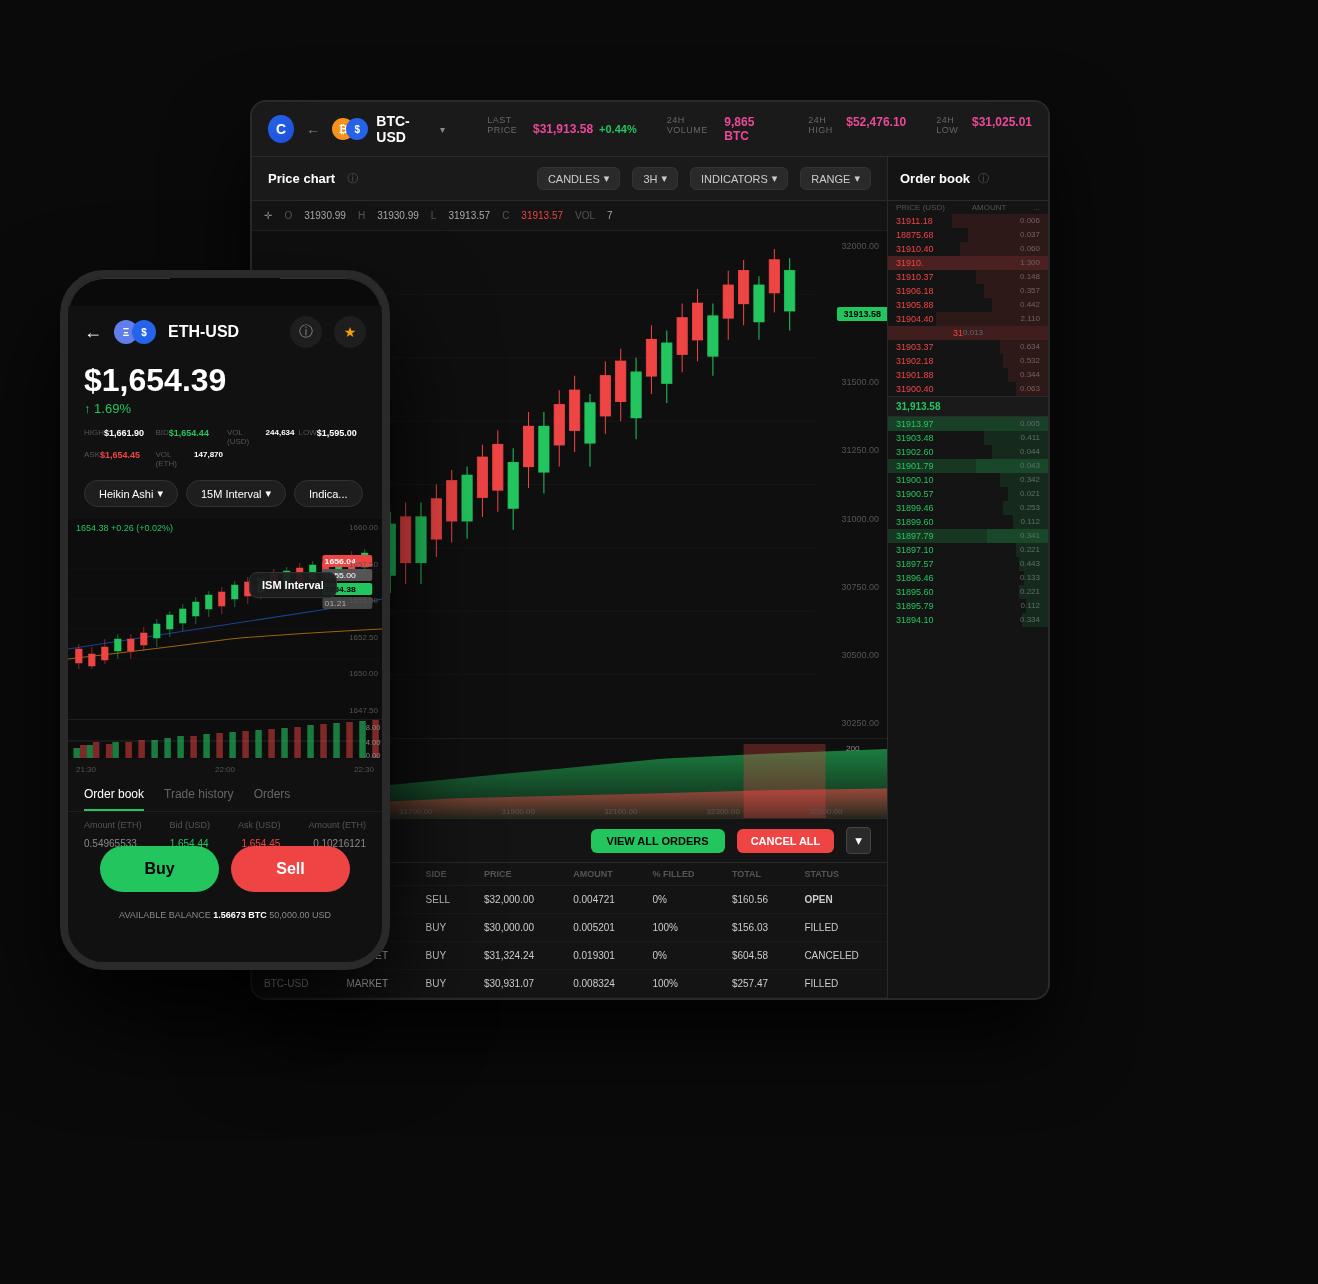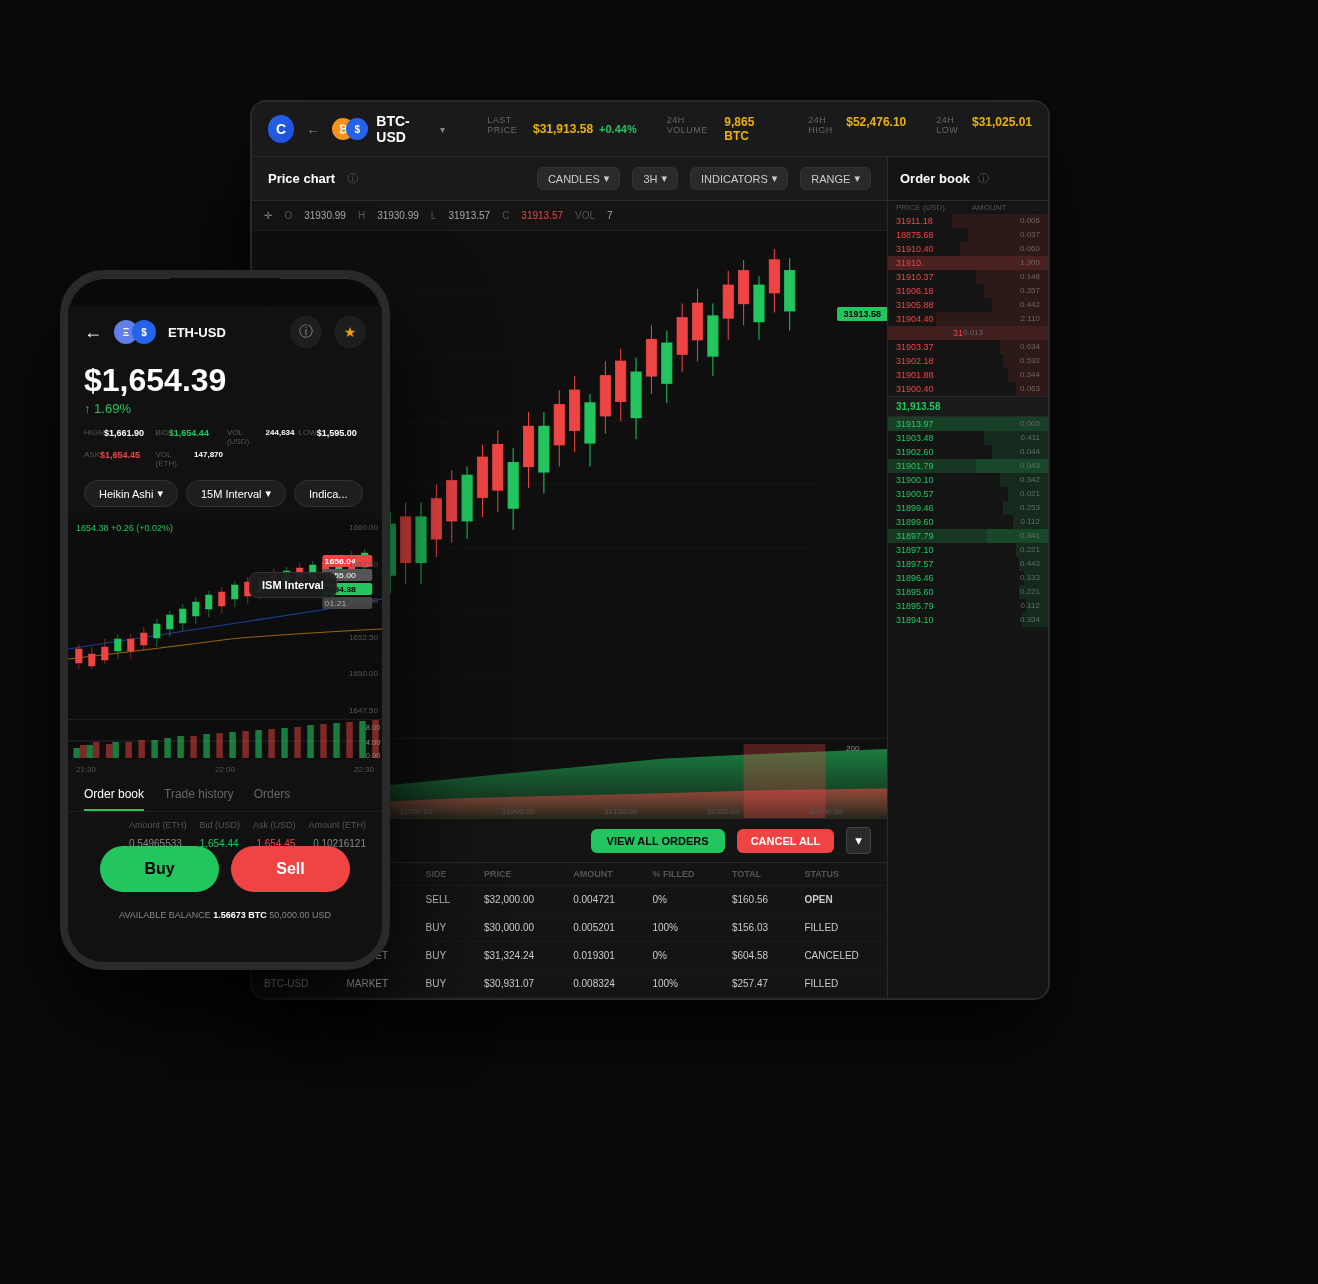--- a/index.html
+++ b/index.html
@@ -109,21 +109,21 @@
     }
 
     .stat-label {
       color: #666;
       font-size: 9px;
       text-transform: uppercase;
       letter-spacing: 0.5px;
     }
 
     .stat-value {
-      color: #eab308;
+      color: #ec4899;
       font-size: 12px;
       font-weight: 600;
     }
     .stat-value.change { color: #22c55e; font-size: 11px; }
 
     
     .desktop-main {
       display: flex;
       height: calc(100% - 55px);
     }
@@ -443,21 +443,21 @@
       align-items: center;
       justify-content: center;
       color: white;
       font-size: 10px;
       font-weight: 700;
       margin-left: -6px;
     }
 
     .mobile-pair-name {
       color: #fff;
-      font-size: 13px;
+      font-size: 16px;
       font-weight: 700;
     }
 
     .mobile-info-btn {
       width: 32px;
       height: 32px;
       background: #1e1e1e;
       border-radius: 50%;
       display: flex;
       align-items: center;
@@ -600,21 +600,20 @@
     }
 
     .m-tab.active {
       color: #fff;
       border-bottom: 2px solid #22c55e;
     }
 
     
     .mobile-orderbook {
       padding: 8px 16px;
-      margin-left: 45px;
     }
 
     .mob-ob-header {
       display: flex;
       justify-content: space-between;
       color: #555;
       font-size: 9px;
       margin-bottom: 6px;
     }
 
@@ -857,20 +856,30 @@
             <line x1="465" y1="22" x2="465" y2="60" stroke-width="1"></line>
             <rect x="460" y="30" width="10" height="18"></rect>
             <line x1="480" y1="16" x2="480" y2="52" stroke-width="1"></line>
             <rect x="475" y="22" width="10" height="18"></rect>
             <line x1="510" y1="10" x2="510" y2="45" stroke-width="1"></line>
             <rect x="505" y="16" width="10" height="18"></rect>
           </g>
         </svg>
 
         
+        <div class="price-labels">
+          <span class="price-label">32000.00</span>
+          <span class="price-label">31750.00</span>
+          <span class="price-label">31500.00</span>
+          <span class="price-label">31250.00</span>
+          <span class="price-label">31000.00</span>
+          <span class="price-label">30750.00</span>
+          <span class="price-label">30500.00</span>
+          <span class="price-label">30250.00</span>
+        </div>
 
         <div class="current-price-badge">31913.58</div>
 
         
         
       </div>
 
       <div class="volume-section">
         <svg width="100%" height="100%" viewBox="0 0 620 80" preserveAspectRatio="none">
           <defs>

